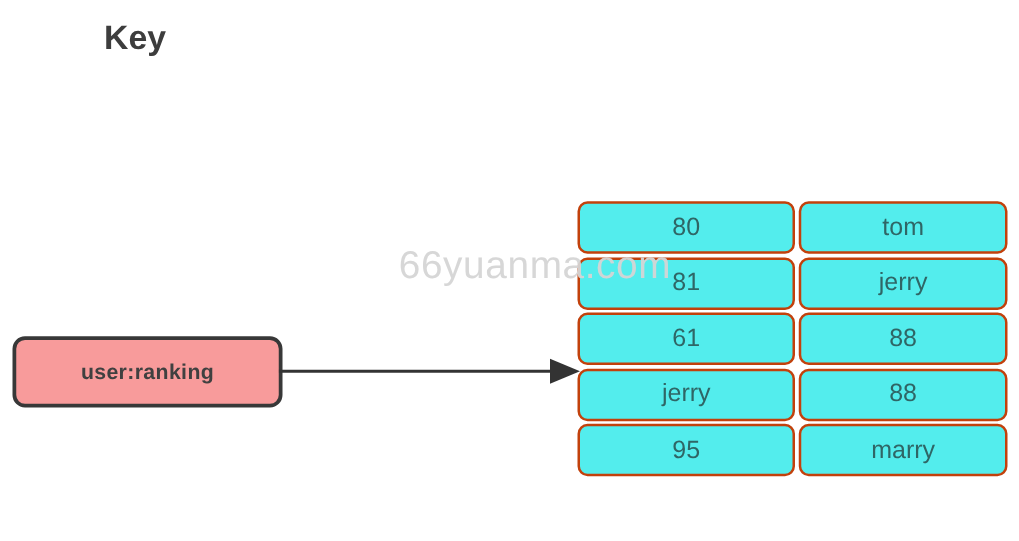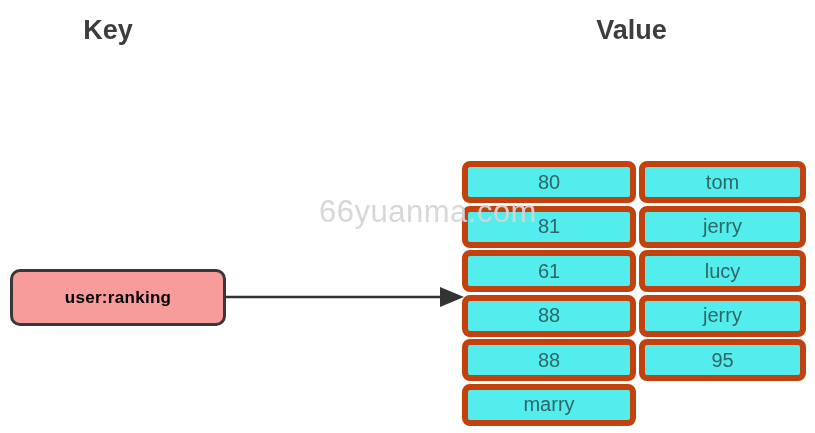--- a/index.html
+++ b/index.html
@@ -35,21 +35,21 @@
     height: 57px;
     box-sizing: border-box;
     background: #f89b9b;
     border: 3px solid #383838;
     border-radius: 10px;
     display: flex;
     align-items: center;
     justify-content: center;
     font-size: 17px;
     font-weight: bold;
-    color: #000000;
+    color: #404040;
     letter-spacing: 0.3px;
   }
 
   .arrow-svg {
     position: absolute;
     left: 223px;
     top: 284px;
     width: 242px;
     height: 26px;
   }
@@ -60,21 +60,21 @@
     top: 161px;
     display: grid;
     grid-template-columns: 174px 167px;
     grid-auto-rows: 42px;
     column-gap: 3px;
     row-gap: 2.5px;
   }
   .cell {
     box-sizing: border-box;
     background: #53eded;
-    border: 6px solid #c2410c;
+    border: 2px solid #c2410c;
     border-radius: 8px;
     display: flex;
     align-items: center;
     justify-content: center;
     font-size: 20px;
     color: #2f6666;
   }
 
   .watermark {
     position: absolute;
@@ -89,38 +89,36 @@
     margin-left: 26px;
   }
 </style>
 </head>
 <body>
 
 <div class="canvas">
 
   <div class="col-header key">Key</div>
 
-  <div class="col-header value">Value</div>
 
   <div class="key-box">
     <span>user:ranking</span>
   </div>
 
   <svg class="arrow-svg" viewBox="0 0 242 26" xmlns="http://www.w3.org/2000/svg">
     <line x1="0" y1="13" x2="220" y2="13" stroke="#333333" stroke-width="2.5"></line>
     <polygon points="217,3 241,13 217,23" fill="#333333"></polygon>
   </svg>
 
   <div class="value-table" id="value-table">
       <div class="cell">80</div>
       <div class="cell">tom</div>
       <div class="cell">81</div>
       <div class="cell">jerry</div>
       <div class="cell">61</div>
-      <div class="cell">lucy</div>
       <div class="cell">88</div>
       <div class="cell">jerry</div>
       <div class="cell">88</div>
       <div class="cell">95</div>
       <div class="cell">marry</div>
     </div>
 
   <div class="watermark">66yuanma.com</div>
 
 </div>

